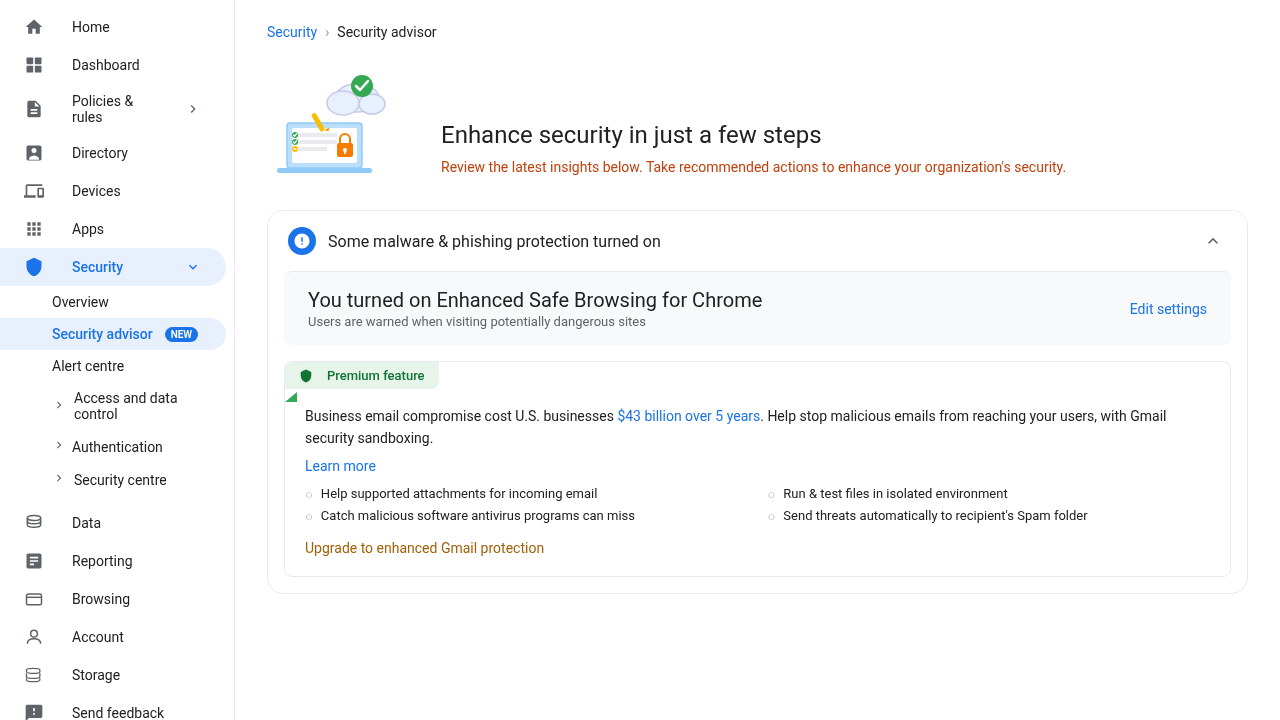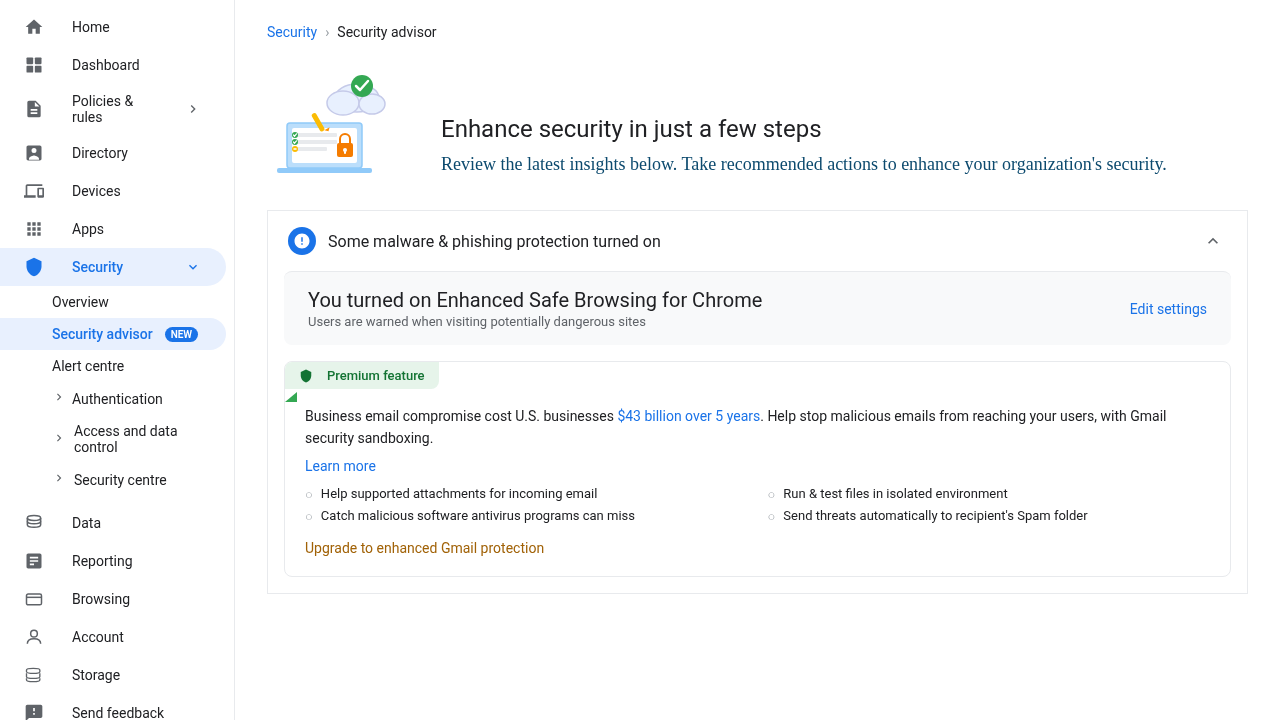--- a/index.html
+++ b/index.html
@@ -93,30 +93,29 @@
       flex-shrink: 0;
       position: relative;
     }
     .hero-text h1 {
       font-size: 24px;
       font-weight: 400;
       color: #202124;
       margin-bottom: 8px;
     }
     .hero-text p {
-      font-size: 18px;
-      color: #0c4a6e;
+      font-size: 14px;
+      color: #c2410c;
       line-height: 1.5;
-      font-family: Liberation Serif, serif;
     }
 
     
     .section-card {
       border: 1px solid #e8eaed;
-      border-radius: 0;
+      border-radius: 16px;
       margin-bottom: 16px;
       overflow: hidden;
     }
     .section-header {
       display: flex;
       align-items: center;
       padding: 16px 20px;
       cursor: pointer;
       gap: 12px;
       background: #fff;
@@ -308,37 +307,37 @@
   <div class="sidebar-sub-item">
     <span class="label">Overview</span>
   </div>
   <div class="sidebar-sub-item active" style="color:#1a73e8; font-weight:500; background:#e8f0fe;">
     <span class="label">Security advisor</span>
     <span class="new-badge">NEW</span>
   </div>
   <div class="sidebar-sub-item">
     <span class="label">Alert centre</span>
   </div>
+  <div class="sidebar-sub-item">
+    <span class="chevron">
+      <svg width="14" height="14" viewBox="0 0 24 24">
+          <path d="M10 6L8.59 7.41 13.17 12l-4.58 4.59L10 18l6-6z" fill="#5f6368"></path>
+        </svg>
+    </span>
+    <span class="label">Access and data control</span>
+  </div>
   <div class="sidebar-sub-item" style="display:flex;justify-content:space-between;">
     <span style="display:flex;align-items:center;gap:6px;">
       <span class="chevron">
         <svg width="14" height="14" viewBox="0 0 24 24">
             <path d="M10 6L8.59 7.41 13.17 12l-4.58 4.59L10 18l6-6z" fill="#5f6368"></path>
           </svg>
       </span>
       <span class="label">Authentication</span>
     </span>
-  </div>
-  <div class="sidebar-sub-item">
-    <span class="chevron">
-      <svg width="14" height="14" viewBox="0 0 24 24">
-          <path d="M10 6L8.59 7.41 13.17 12l-4.58 4.59L10 18l6-6z" fill="#5f6368"></path>
-        </svg>
-    </span>
-    <span class="label">Access and data control</span>
   </div>
   <div class="sidebar-sub-item">
     <span class="chevron">
       <svg width="14" height="14" viewBox="0 0 24 24">
           <path d="M10 6L8.59 7.41 13.17 12l-4.58 4.59L10 18l6-6z" fill="#5f6368"></path>
         </svg>
     </span>
     <span class="label">Security centre</span>
   </div>
 

